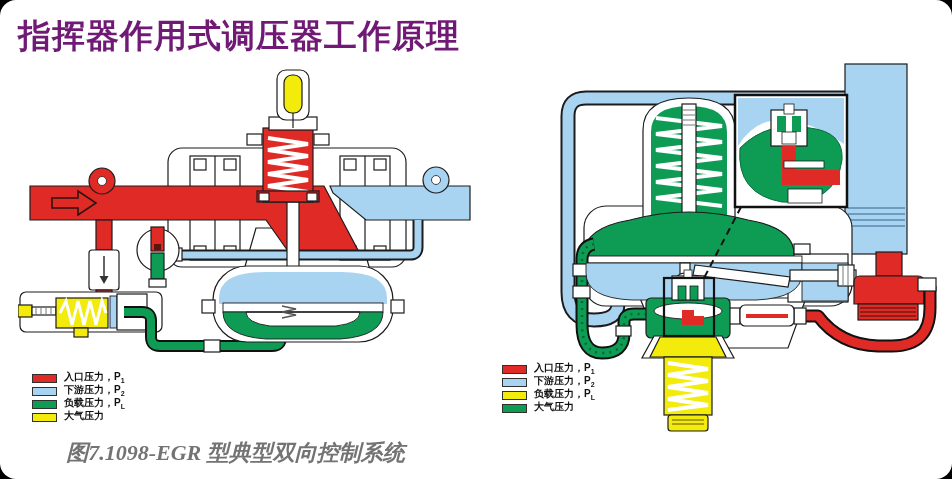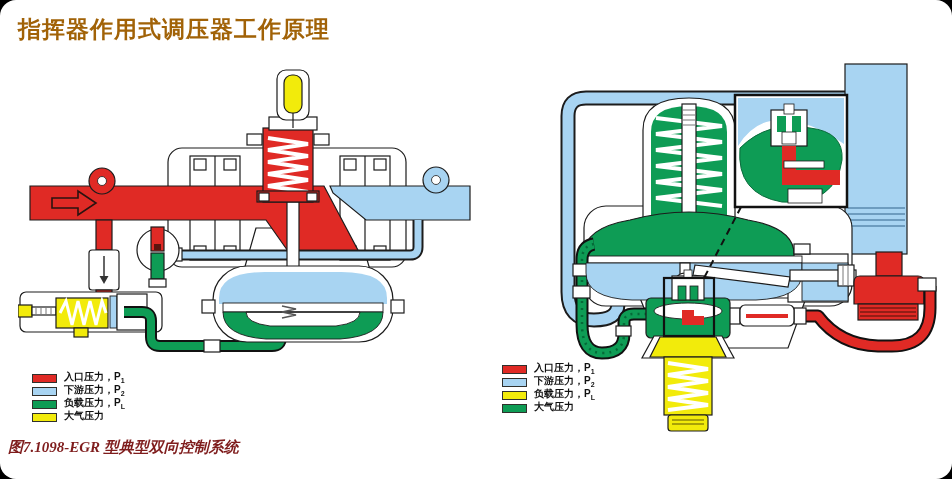--- a/index.html
+++ b/index.html
@@ -1,31 +1,31 @@
 <!DOCTYPE html>
 <html><head>
 <meta charset="utf-8">
 <style>
   html,body{margin:0;padding:0;background:#000;}
   .page{position:relative;width:952px;height:479px;background:#fff;border-radius:16px;overflow:hidden;
         font-family:"Liberation Sans","DejaVu Sans",sans-serif;}
-  .title{position:absolute;left:18px;top:14px;font-size:23px;font-weight:900;color:#a16207;letter-spacing:1px;white-space:nowrap;}
+  .title{position:absolute;left:18px;top:14px;font-size:33px;font-weight:900;color:#701a75;letter-spacing:1px;white-space:nowrap;}
   svg{position:absolute;display:block;}
   #fig-left{left:18px;top:60px;}
   #fig-right{left:488px;top:58px;}
   .legend{position:absolute;display:flex;flex-direction:column;gap:4px;z-index:5;}
   #legend-left{left:32px;top:374px;}
   #legend-right{left:502px;top:365px;}
   .lrow{display:flex;align-items:center;height:9px;}
   .chip{width:25px;height:9px;border:1.2px solid #30302c;box-sizing:border-box;margin-right:7px;flex:0 0 auto;}
   .ltext{font-size:10px;font-weight:700;color:#111;white-space:nowrap;line-height:9px;}
   .ltext sub{font-size:7px;}
-  .caption{position:absolute;top:438px;width:455px;text-align:left;
+  .caption{position:absolute;top:438px;width:455px;text-align:center;
            font-family:"Liberation Serif","DejaVu Serif",serif;font-style:italic;font-weight:600;
-           font-size:15px;color:#7f1d1d;white-space:nowrap;}
+           font-size:22px;color:#737373;white-space:nowrap;}
   #caption-left{left:8px;}
   #caption-right{left:478px;width:470px;}
   .ol{stroke:#1c1c1c;stroke-width:1.2;}
 </style>
 </head>
 <body>
 
 <div class="page">
 
   <div class="title">指挥器作用式调压器工作原理</div>

